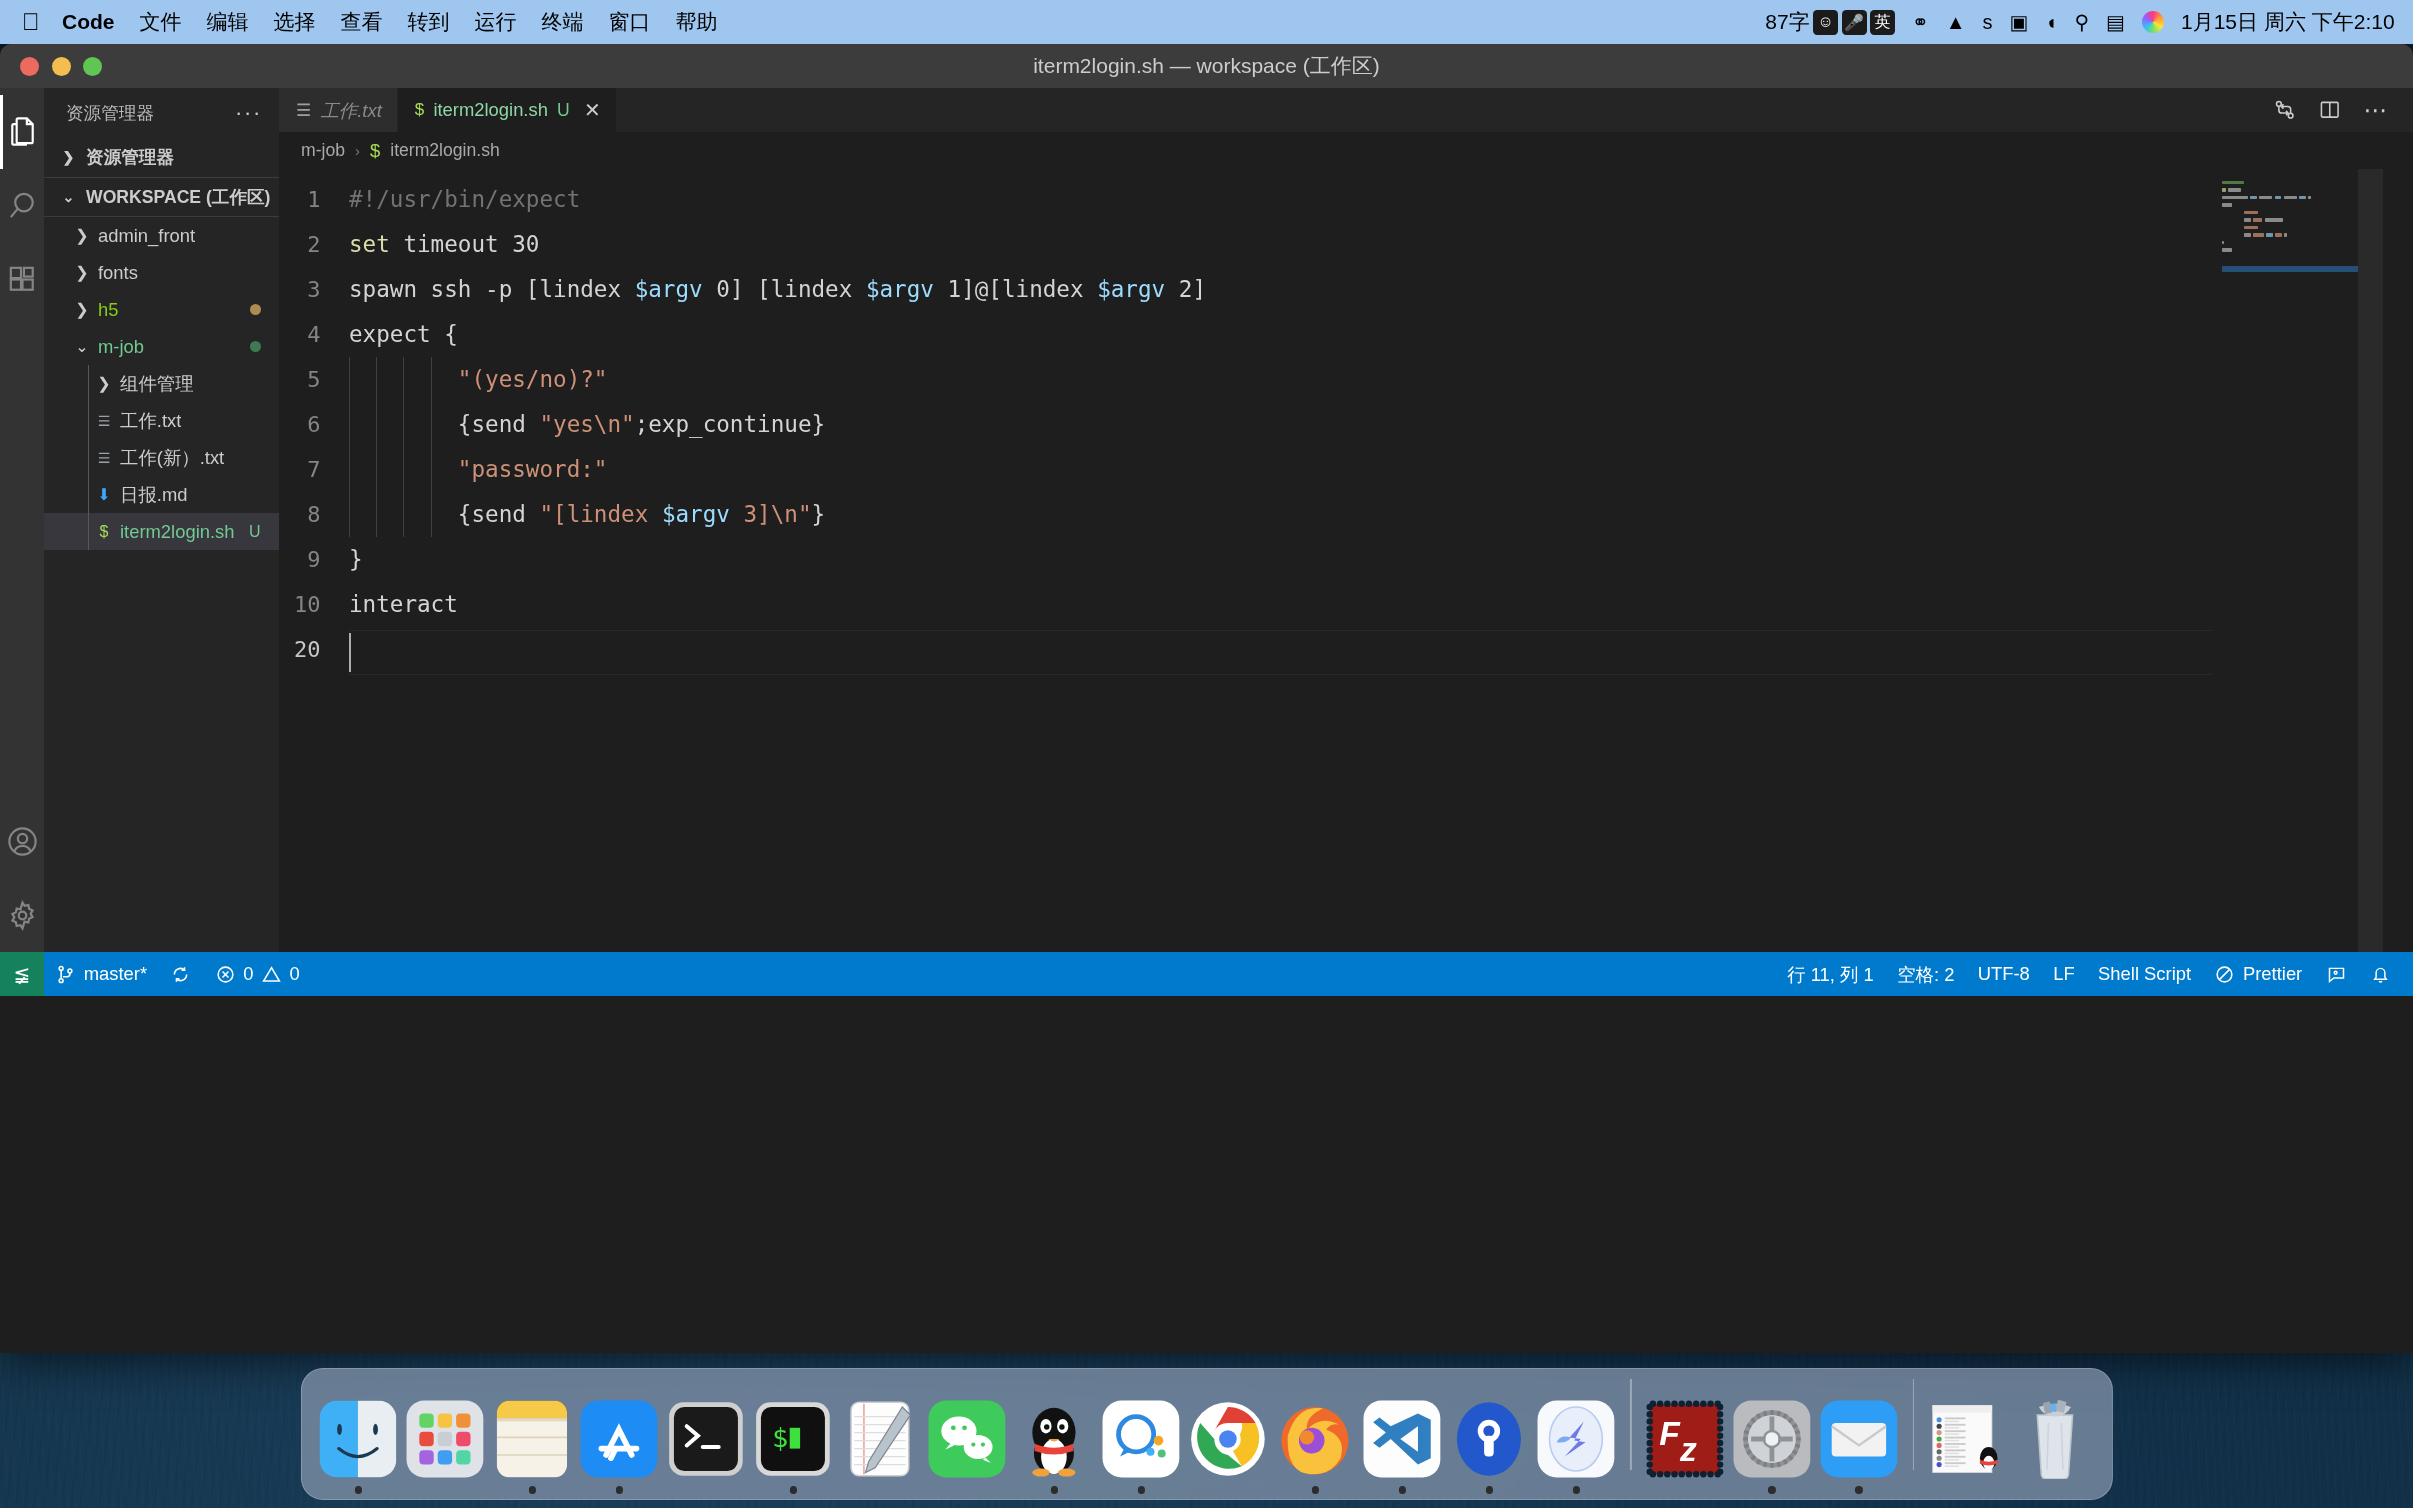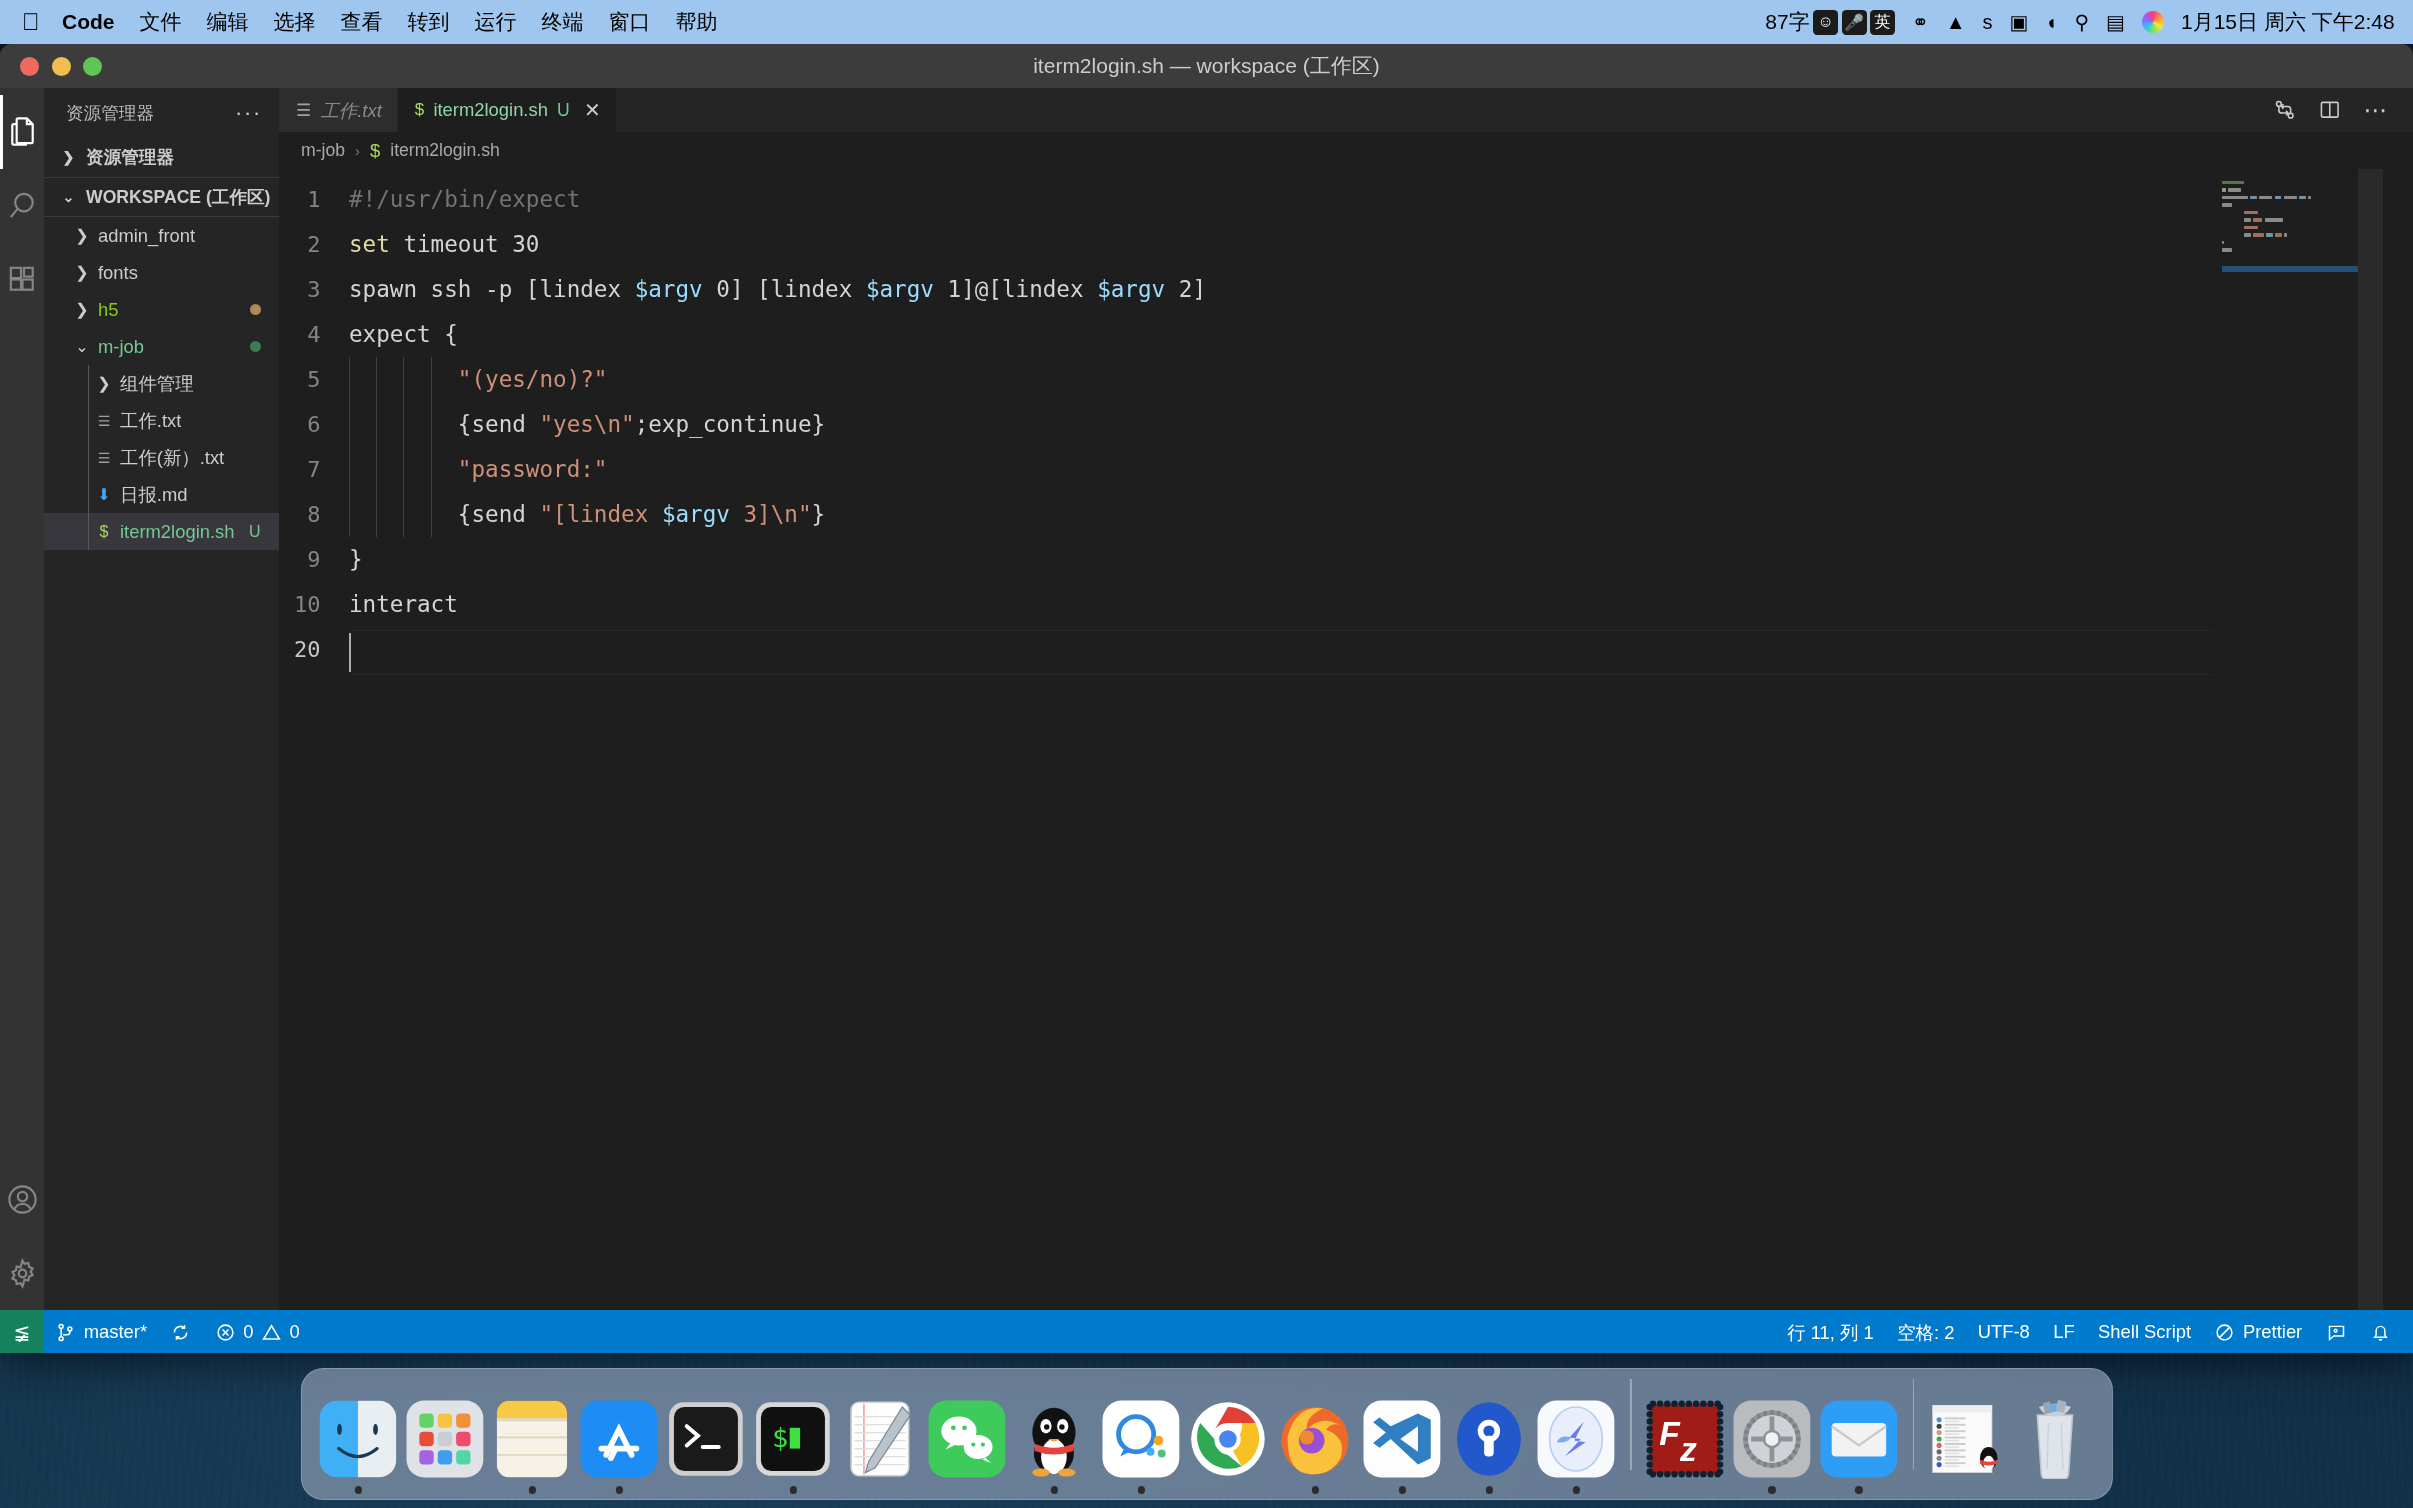--- a/index.html
+++ b/index.html
@@ -64,21 +64,21 @@
     display:flex; align-items:center;
   }
   .traffic { display:flex; gap:12.6px; padding-left:20px; }
   .tl { width:19px; height:19px; border-radius:50%; }
   .tl.r{background:#ec6a5e;} .tl.y{background:#f4bd4f;} .tl.g{background:#61c554;}
   #wintitle {
     position:absolute; left:0; right:0; text-align:center;
     color:#cccccc; font-size:21px; pointer-events:none;
   }
 
-  #wbody { display:flex; height:1222px; }
+  #wbody { display:flex; height:864px; }
 
   
   #activitybar {
     width:44px; background:#333333; flex-shrink:0;
     display:flex; flex-direction:column; align-items:center;
     padding-top:6.7px;
   }
   .act {
     width:44px; height:74px; display:flex; align-items:center; justify-content:center;
     position:relative; color:#858585;
@@ -246,21 +246,21 @@
       <span class="mb-badge">英</span>
     </span>
     <span class="mb-ico">⚭</span>
     <span class="mb-ico">▲</span>
     <span class="mb-ico">s</span>
     <span class="mb-ico">▣</span>
     <span class="mb-ico">◖</span>
     <span class="mb-ico">⚲</span>
     <span class="mb-ico">▤</span>
     <span class="siri"></span>
-    <span>1月15日 周六 下午2:48</span>
+    <span>1月15日 周六 下午2:10</span>
   </div>
 </div>
 
 <div id="vswin">
 
   <div id="titlebar">
     <div class="traffic">
       <span class="tl r"></span>
       <span class="tl y"></span>
       <span class="tl g"></span>

